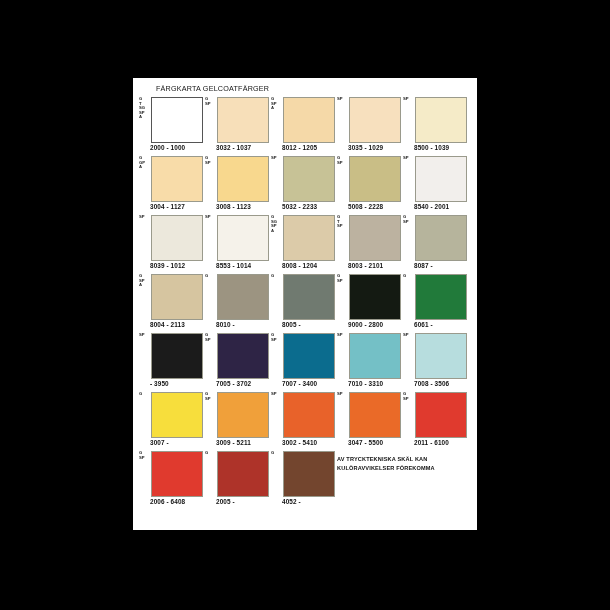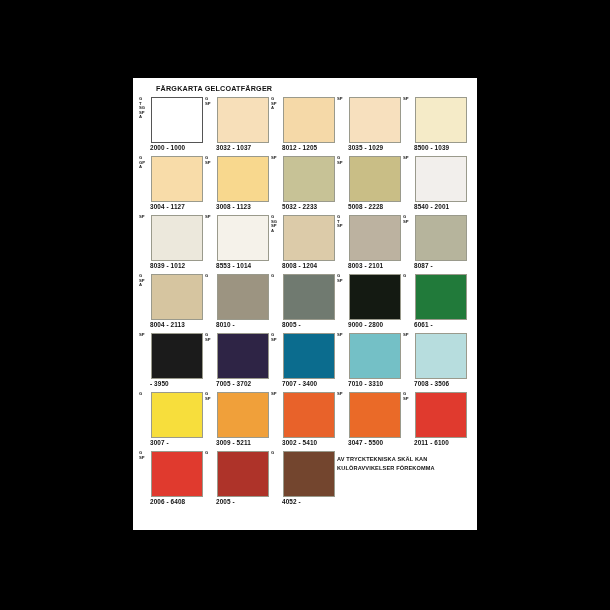--- a/index.html
+++ b/index.html
@@ -24,21 +24,21 @@
     left: 133px;
     top: 78px;
     width: 344px;
     height: 452px;
     background: #ffffff;
     box-sizing: border-box;
     padding: 5px 6px 4px 6px;
   }
   #chart-title {
     font-size: 7.2px;
-    font-weight: bold;
+    font-weight: normal;
     letter-spacing: 0.2px;
     color: #111111;
     margin: 1px 0 3px 17px;
     font-family: "Liberation Sans", sans-serif;
   }
   .grid {
     display: flex;
     flex-direction: column;
     gap: 0px;
   }

